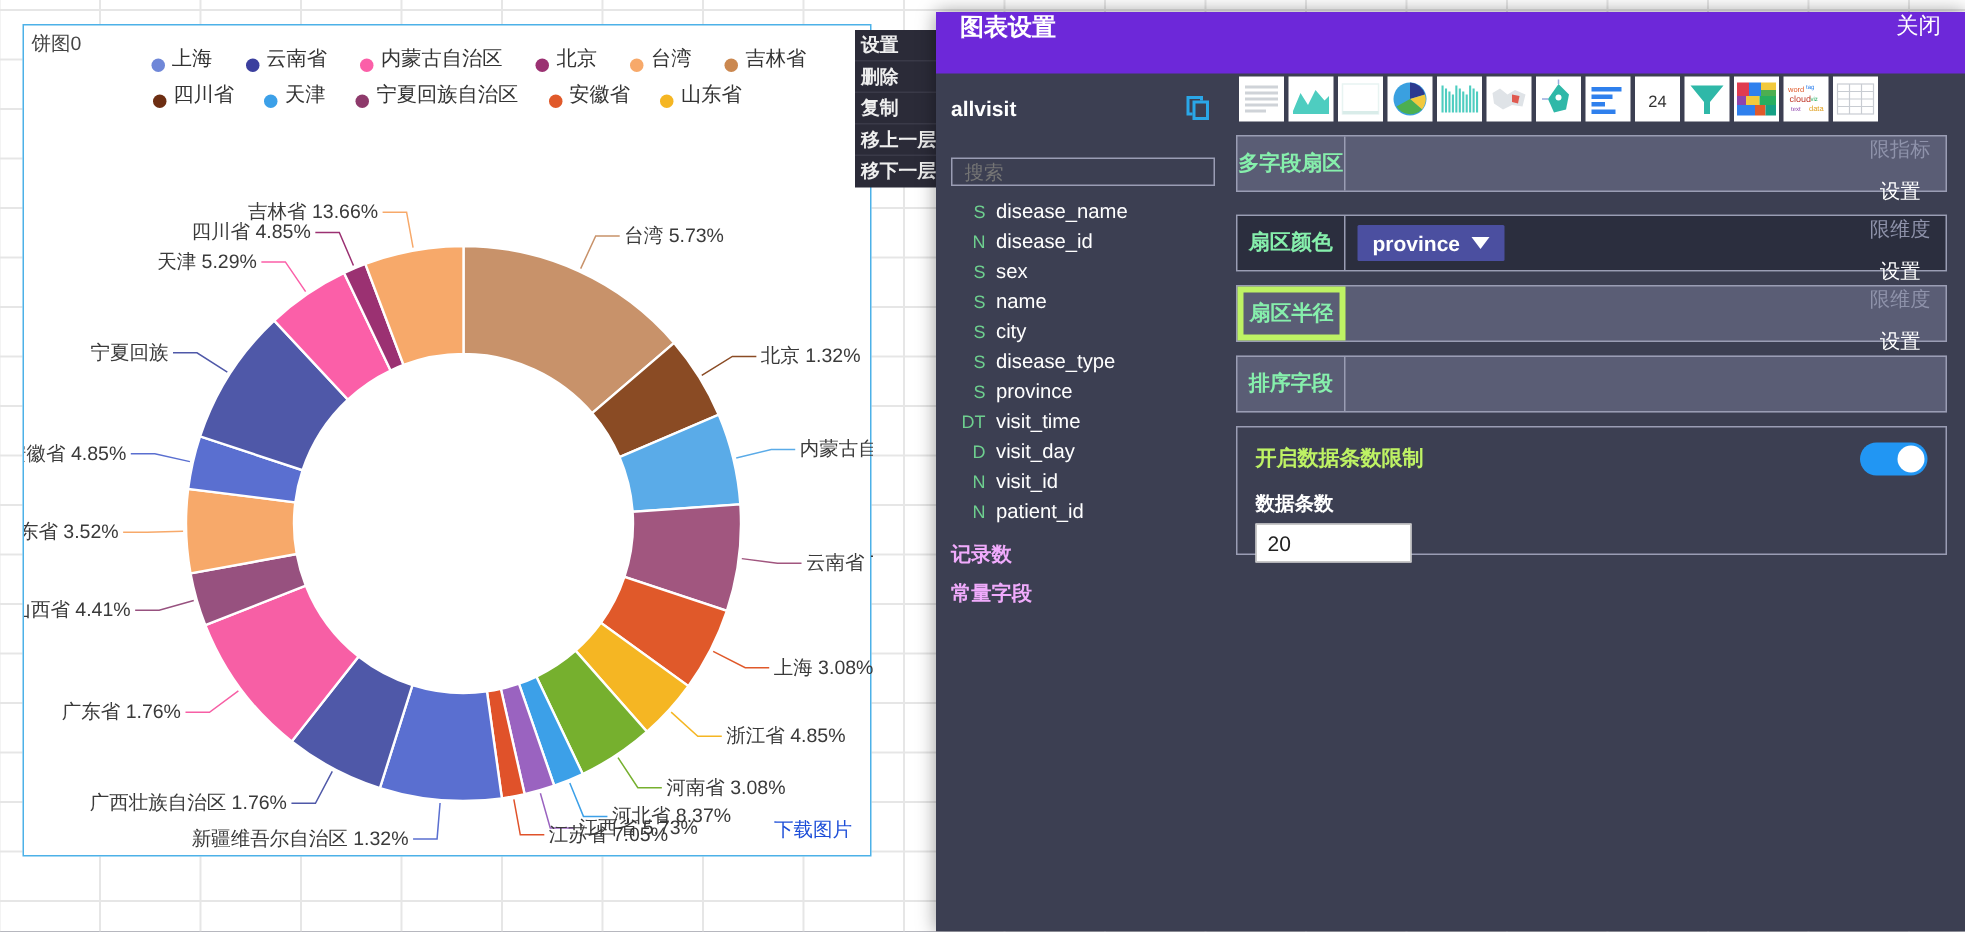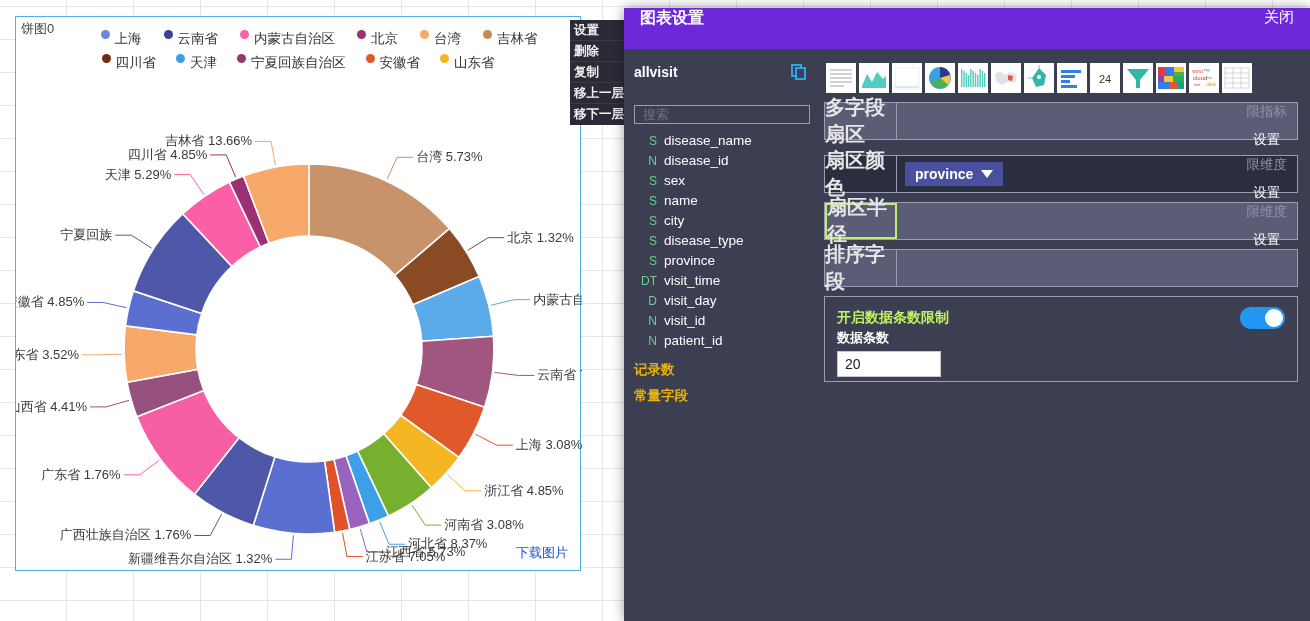--- a/index.html
+++ b/index.html
@@ -36,21 +36,21 @@
     background:#d8d8d8; border-radius:3px;
   }
   #download-link {
     position:absolute; right:12px; bottom:8px; font-size:13px; color:#1d4ed8;
   }
 
   
   #legend { position:absolute; left:0; top:10px; width:100%; }
   .legend-row { display:flex; justify-content:center; align-items:center; height:24px; gap:20px; }
   .legend-row.row1 { padding-left:42px; gap:22px;}
-  .legend-item { display:flex; align-items:flex-start; gap:5px; font-size:13.5px; color:#333; white-space:nowrap;}
+  .legend-item { display:flex; align-items:flex-end; gap:5px; font-size:13.5px; color:#333; white-space:nowrap;}
   .legend-dot { width:9px; height:9px; border-radius:50%; display:inline-block; }
 
   
   #donut-wrap { position:absolute; left:0; top:0; width:566px; height:555px; pointer-events:none;}
   #donut-svg { position:absolute; left:0; top:0; }
 
   
   #context-menu {
     position:absolute; left:570px; top:20px; width:56px;
     background:#2b2b38; color:#efefef; font-size:12.5px;
@@ -95,59 +95,59 @@
   #ds-copy-icon .sq.front { left:4px; top:3px; background:#3c3f52;}
   #field-search {
     margin-top:20px; width:176px; height:19px; background:#3c3f52;
     border:1px solid #9a9db4; color:#a3a3a3; font-size:13px; padding:0 8px;
     outline:none; font-family:inherit;
   }
   #field-list { margin-top:9px; }
   .field-item { display:flex; align-items:baseline; height:20px; gap:7px; padding-left:6px; }
   .field-type { color:#6ecf8f; font-size:12px; width:17px; text-align:right; flex:none; font-family:"Liberation Sans",sans-serif;}
   .field-name { color:#fff; font-size:13.5px; }
-  .field-extra { color:#eab308; font-size:13.5px; font-weight:bold; padding-left:0px; margin-top:8px; }
-
-  
-  #config-panel { flex:1; padding:12px 12px 0 2px; position:relative; }
+  .field-extra { color:#f0abfc; font-size:13.5px; font-weight:bold; padding-left:0px; margin-top:8px; }
+
+  
+  #config-panel { flex:1; padding:0 12px 0 2px; position:relative; }
 
   #chart-type-strip {
     display:flex; gap:3px; margin-top:2px; margin-left:2px;
   }
   .ct-icon { width:30px; height:30px; background:#fff; flex:none; position:relative; overflow:hidden;}
 
   .cfg-row {
     display:flex; align-items:stretch; height:38px; margin-top:9px;
     border:1px solid #9a9db4; background:#5a5d75;
   }
   .cfg-row.dark { background:#2b2e3e;margin-top:15px; }
   .cfg-label {
     width:72px; flex:none; display:flex; align-items:center; justify-content:center;
-    color:#e5e5e5; font-size:20px; font-weight:bold; border-right:1px solid #9a9db4;
-  }
-  .cfg-label.highlight { border:2px solid #bef264; }
+    color:#86efac; font-size:14px; font-weight:bold; border-right:1px solid #9a9db4;
+  }
+  .cfg-label.highlight { border:4px solid #bef264; }
   .cfg-content { flex:1; display:flex; align-items:center; padding:0 8px; gap:8px; position:relative;}
   .cfg-actions { display:flex; align-items:center; gap:10px; padding-right:10px;flex-direction:column; }
   .cfg-link-muted { color:#8f93ab; font-size:13.5px; }
   .cfg-link { color:#fff; font-size:13.5px; }
   .pill {
     background:#4b4fa0; color:#fff; font-size:14px; font-weight:bold;
     padding:4px 10px; display:flex; align-items:center; gap:8px; border-radius:1px;
   }
   .pill .caret { width:0;height:0;border-left:6px solid transparent;border-right:6px solid transparent;border-top:8px solid #fff;}
 
   
   #limit-box {
     border:1px solid #9a9db4; margin-top:9px; padding:10px 12px 0 12px; height:86px;
   }
   #limit-head { display:flex; align-items:center; justify-content:space-between; }
   #limit-title { color:#bef264; font-size:14px; font-weight:bold; }
   #limit-toggle { width:45px; height:22px; background:#2196f3; border-radius:11px; position:relative; }
   #limit-toggle .knob { position:absolute; right:2px; top:2px; width:18px; height:18px; border-radius:50%; background:#fff;}
-  #limit-sub { color:#fff; font-size:13px; font-weight:bold; }
+  #limit-sub { color:#fff; font-size:13px; font-weight:bold; margin-top:10px; }
   #limit-input {
     margin-top:4px; width:104px; height:26px; background:#fff; color:#222;
     font-size:14px; border:1px solid #c8c8c8; padding-left:7px; font-family:inherit; outline:none;
   }
 </style>
 </head>
 <body>
 
 <div id="canvas-grid"></div>
 

